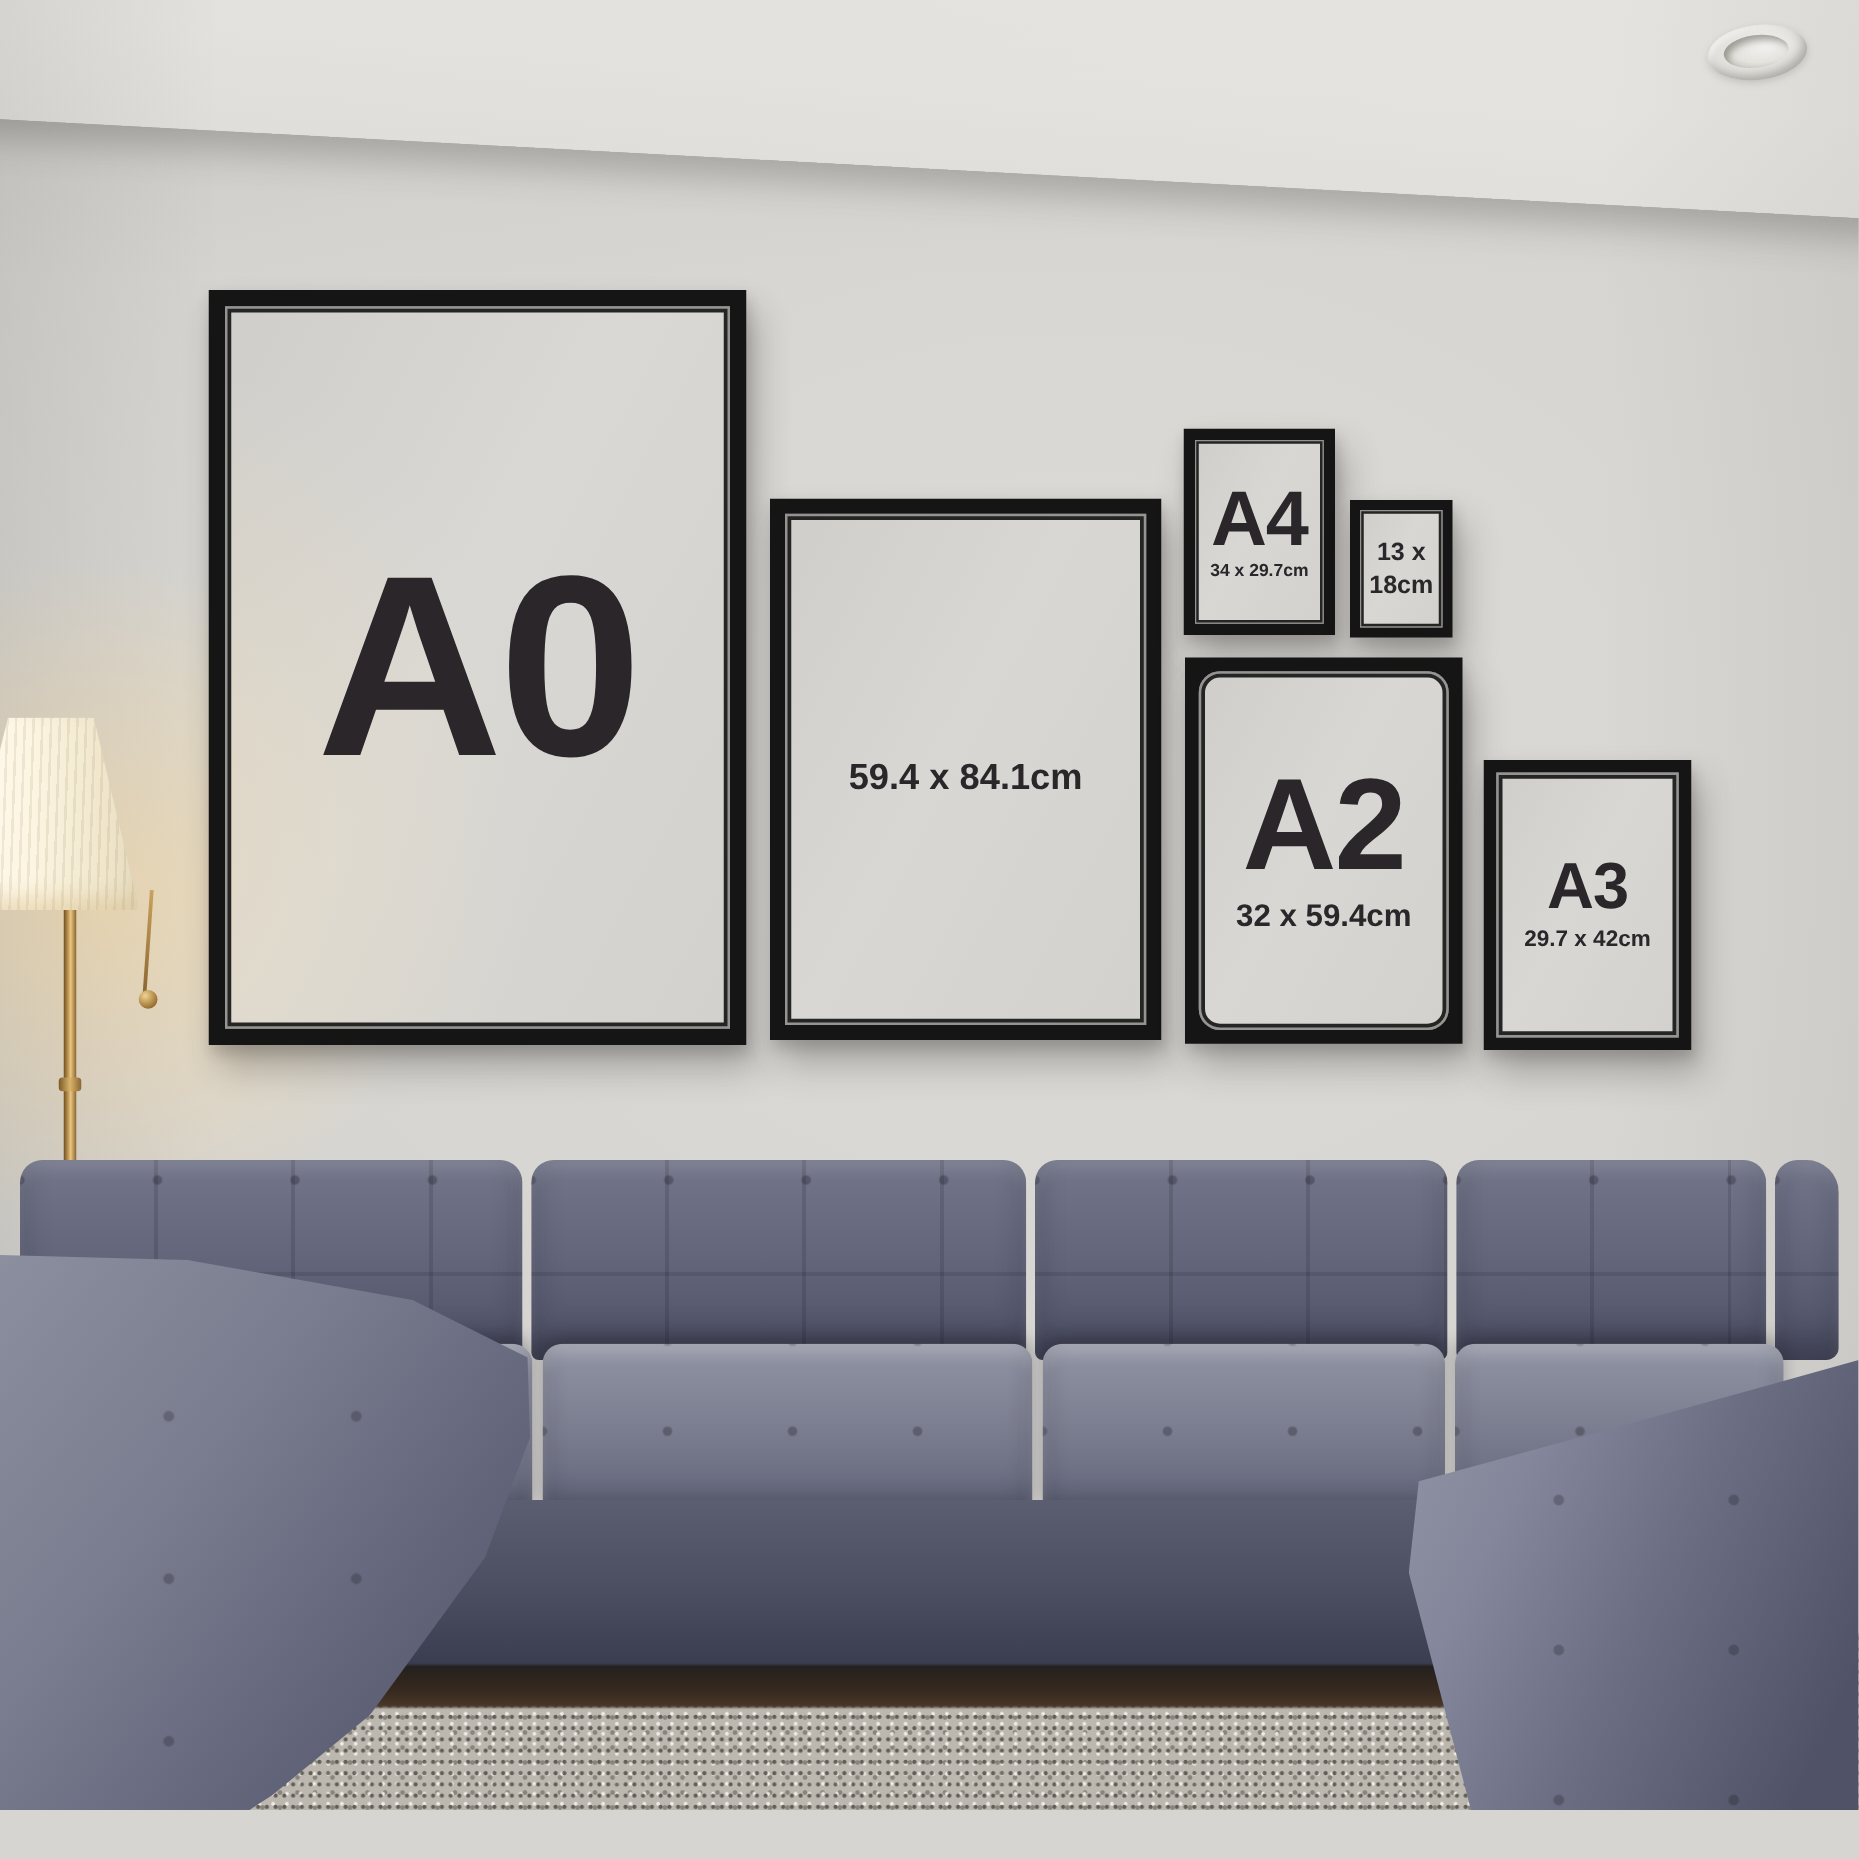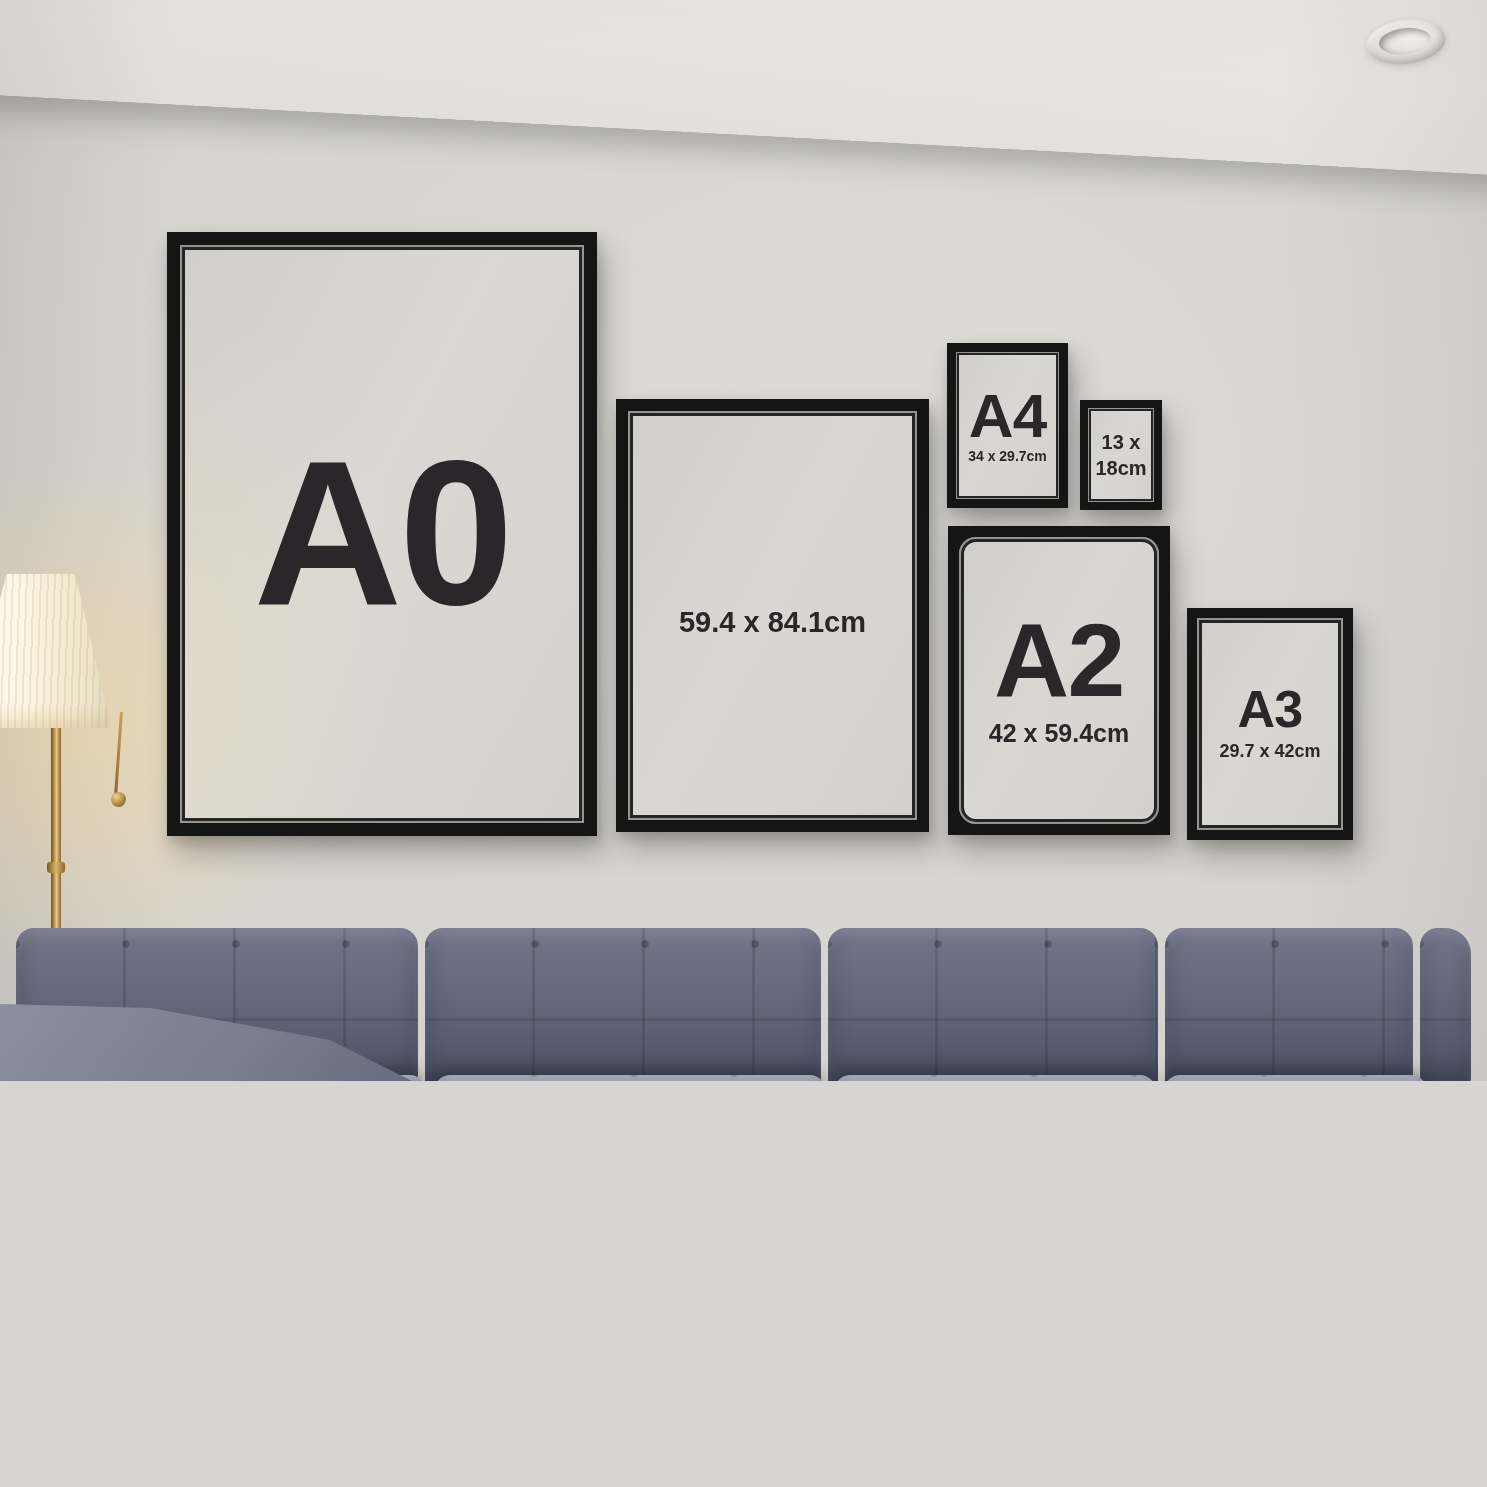--- a/index.html
+++ b/index.html
@@ -1,17 +1,17 @@
 <!DOCTYPE html>
 <html style="--c-wall: #d6d5d2; --c-ceiling: #edecE9; --c-frame: #151515; --c-mat: #d4d3d0; --c-text: #2a262a; --c-sofa: #666a7c; --c-rug: #bcb8b0; --c-lamp_glow: #ffdd9e; --c-brass: #b48a4a;"><head>
 <meta charset="utf-8">
 <style>
   html,body { margin:0; padding:0; background:#d6d5d2; }
   .scene {
-    position:relative; width:1487px; height:1081px; overflow:hidden;
+    position:relative; width:1487px; height:1448px; overflow:hidden;
     font-family:"Liberation Sans", sans-serif;
     background: var(--c-wall, #d6d5d2);
   }
   
   .wall { position:absolute; inset:0;
     background: radial-gradient(1500px 1150px at 58% 42%, #dcdbd8 0%, #d5d4d1 55%, #cac9c6 100%); }
   .wall-vignette { position:absolute; inset:0; pointer-events:none;
     background:
       linear-gradient(to right, rgba(40,38,35,0.07), rgba(40,38,35,0) 12%, rgba(40,38,35,0) 86%, rgba(40,38,35,0.05)),
       linear-gradient(to bottom, rgba(40,38,35,0.04), rgba(40,38,35,0) 16%); }
@@ -179,21 +179,21 @@
   <div class="frame" id="frame-13x18">
     <div class="mat mat-small">
       <div class="size-line frame-size">13 x</div>
       <div class="size-line frame-size">18cm</div>
     </div>
   </div>
 
   <div class="frame" id="frame-a2">
     <div class="mat">
       <div class="frame-label">A2</div>
-      <div class="frame-size">42 x 59.4cm</div>
+      <div class="frame-size">32 x 59.4cm</div>
     </div>
   </div>
 
   <div class="frame" id="frame-a3">
     <div class="mat">
       <div class="frame-label">A3</div>
       <div class="frame-size">29.7 x 42cm</div>
     </div>
   </div>
 

